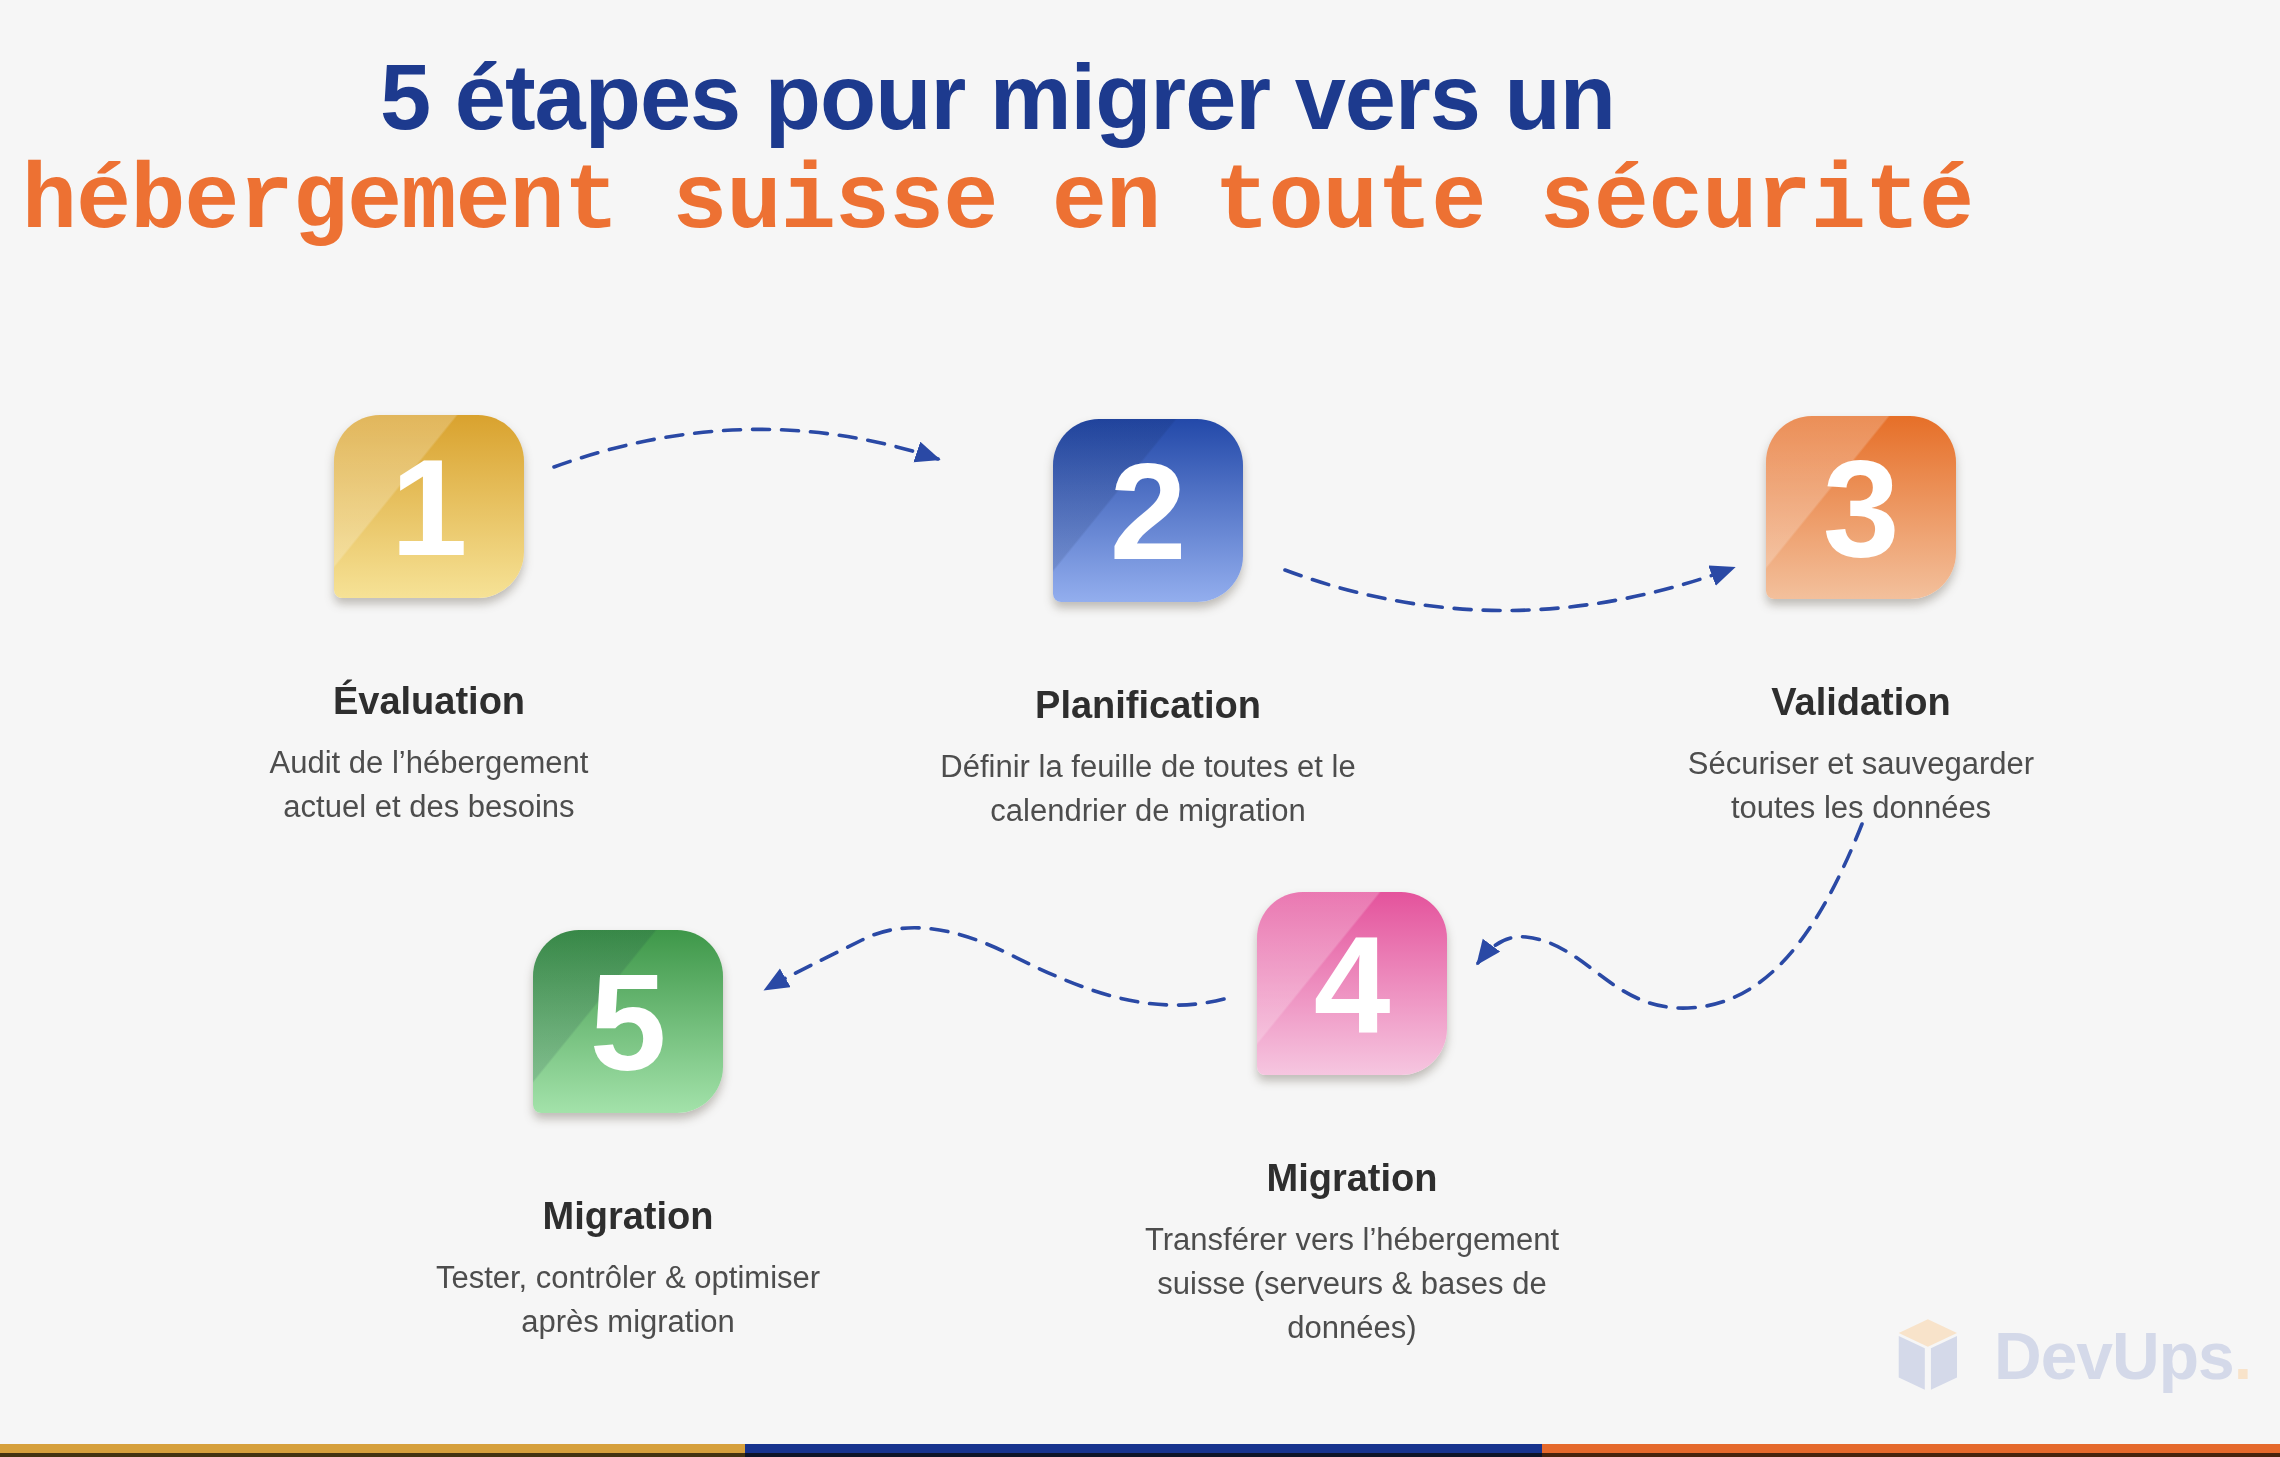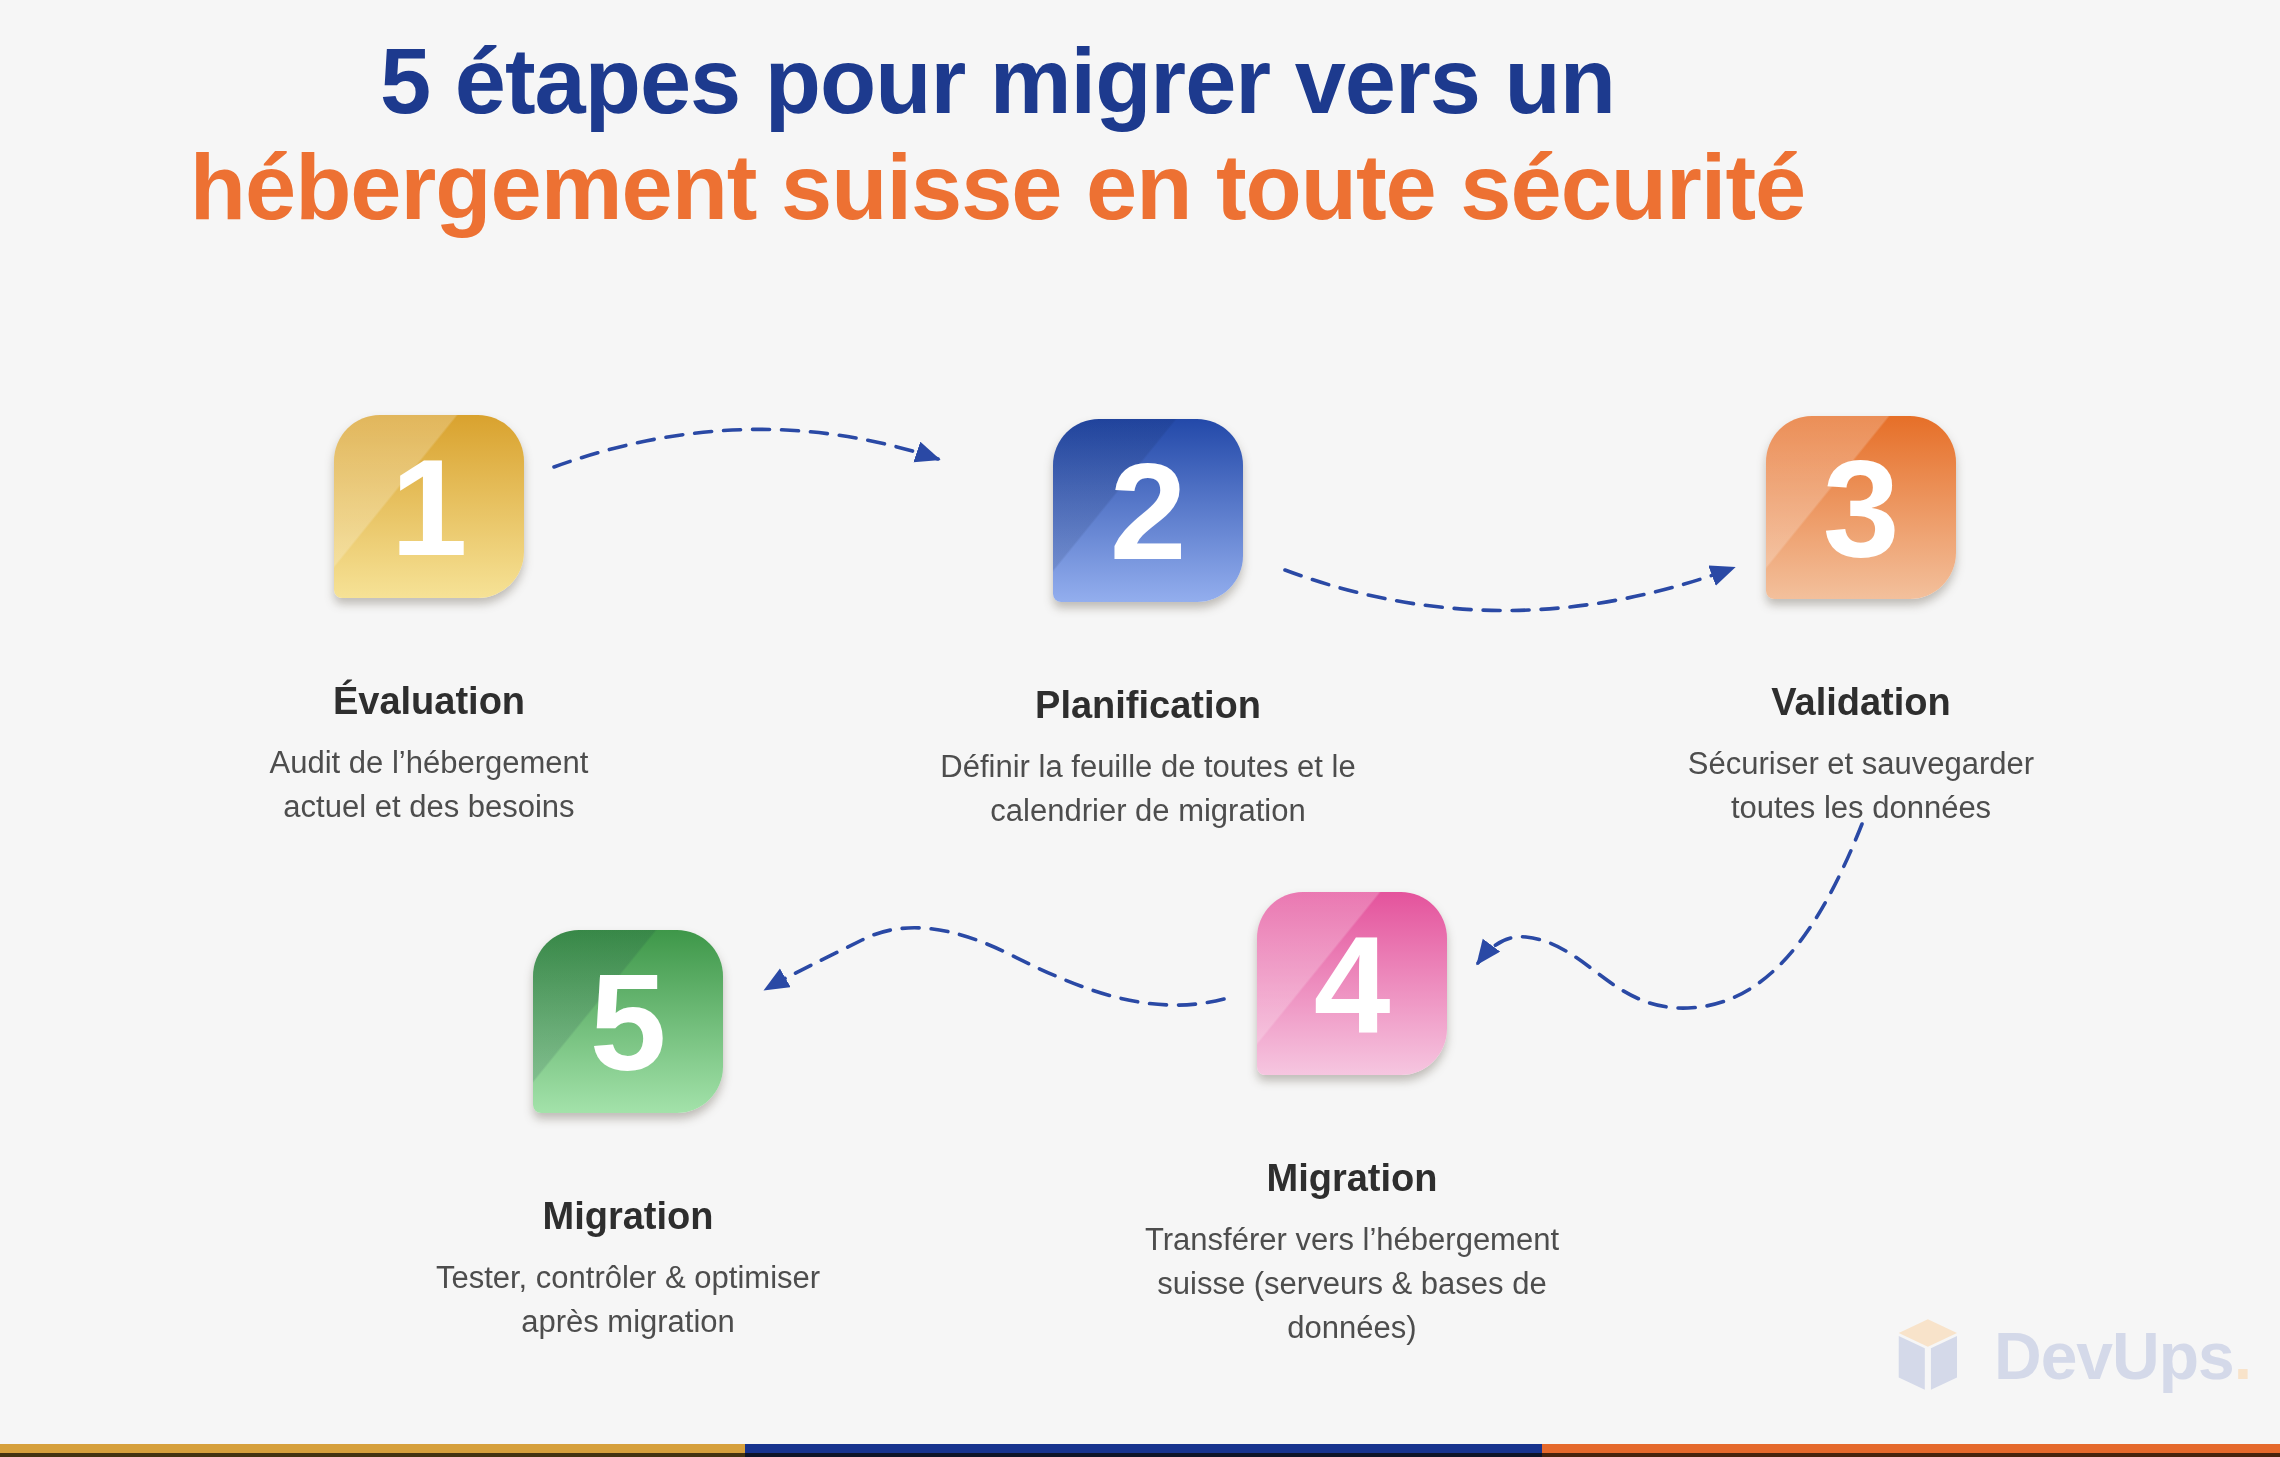--- a/index.html
+++ b/index.html
@@ -1,21 +1,21 @@
 <!DOCTYPE html>
 <html><head>
 <meta charset="utf-8">
 <style>
   html,body{margin:0;padding:0;background:#f6f6f6;}
   #canvas{
     position:relative;width:2280px;height:1457px;overflow:hidden;
     background:#f6f6f6;font-family:"Liberation Sans",sans-serif;
   }
   
-  .title{position:absolute;top:28px;left:0;width:1995px;text-align:center;
+  .title{position:absolute;top:44px;left:0;width:1995px;text-align:center;
     font-weight:700;font-size:92px;line-height:106px;letter-spacing:-1px;}
   
   .step{position:absolute;width:560px;display:flex;flex-direction:column;align-items:center;}
   .badge{
     position:relative;width:190px;height:183px;flex:0 0 auto;
     border-radius:46px 46px 46px 8px;
     display:flex;align-items:center;justify-content:center;
     box-shadow:0 6px 10px rgba(90,80,65,.35);
   }
   .badge::before{content:"";position:absolute;inset:0;border-radius:inherit;
@@ -46,21 +46,21 @@
   .strip-seg.s2{width:797px;}
   .strip-seg.s3{width:738px;}
 </style>
 </head>
 <body>
 
 <div id="canvas">
 
   <div class="title">
     <div class="title-line1" style="color: rgb(29, 58, 142);">5 étapes pour migrer vers un</div>
-    <div class="title-line2" style="color: rgb(237, 113, 51);">hébergement suisse en toute sécurité</div>
+    <div class="title-line2" style="color: rgb(237, 113, 51); font-family: Liberation Mono, monospace;">hébergement suisse en toute sécurité</div>
   </div>
 
   <svg id="arrows" viewBox="0 0 2280 1457">
     <defs>
       <marker id="ah" markerWidth="10" markerHeight="8" refX="6.2" refY="3" orient="auto" markerUnits="strokeWidth">
         <path class="arrow-head" d="M0,0 L7,3 L0,6 Z" fill="#2a49a5"></path>
       </marker>
     </defs>
     <path class="arrow-path" d="M 554 467 Q 750 396 938 459" marker-end="url(#ah)" stroke="#2a49a5"></path>
     <path class="arrow-path" d="M 1285 570 Q 1505 652 1733 568" marker-end="url(#ah)" stroke="#2a49a5"></path>

